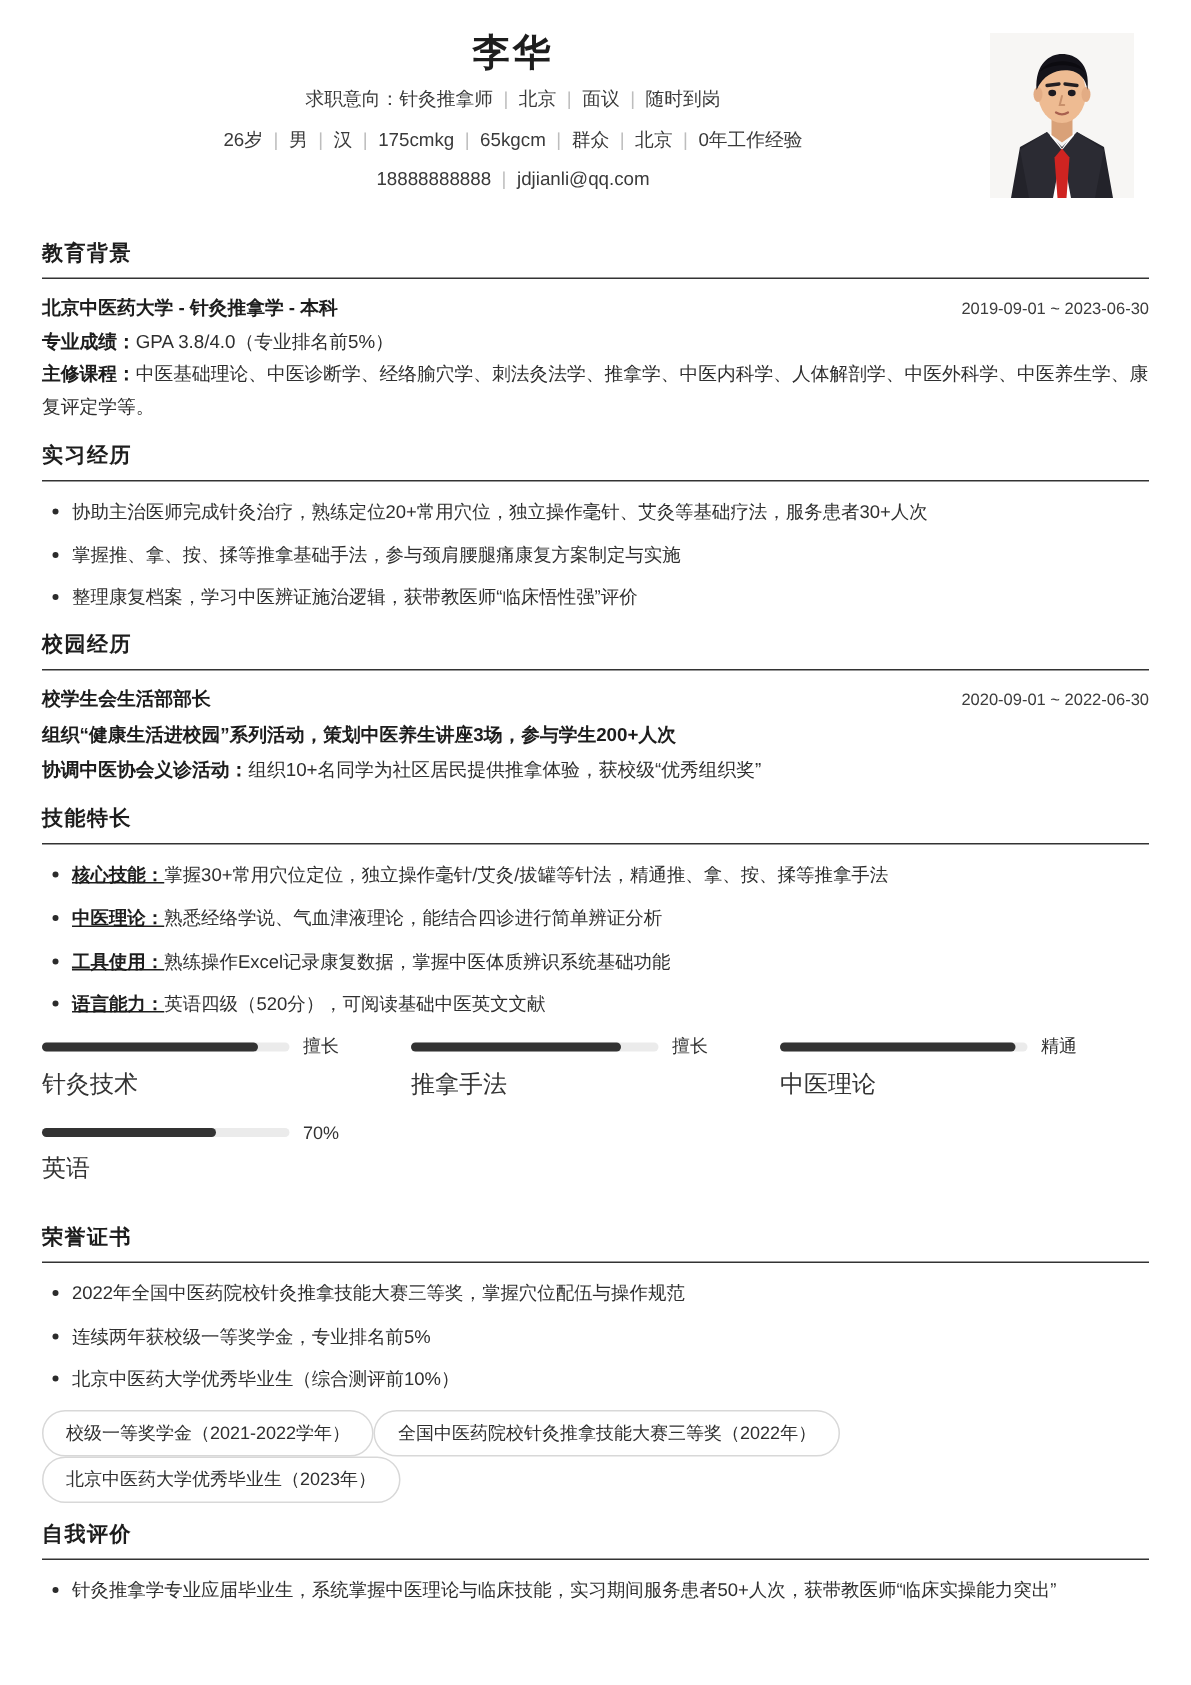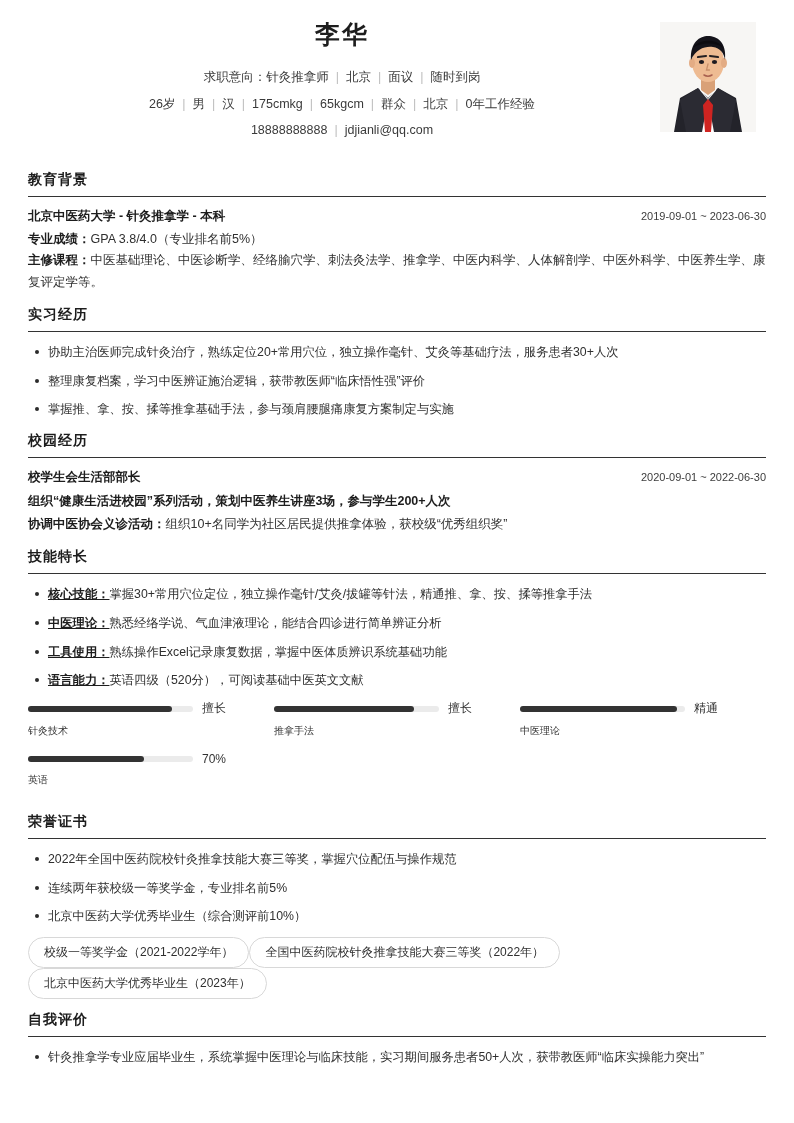--- a/index.html
+++ b/index.html
@@ -26,21 +26,21 @@
     padding: 18px 0 10px 0;
     min-height: 140px;
   }
   .name {
     text-align: center;
     font-size: 25px;
     font-weight: bold;
     letter-spacing: 2px;
     color: #1d1d1d;
     padding-right: 110px;
-    margin-bottom: 18px;
+    margin-bottom: 7px;
   }
   .meta-line {
     text-align: center;
     font-size: 12.5px;
     color: #3a3a3a;
     padding-right: 110px;
     margin-bottom: 9px;
     line-height: 1.4;
     white-space: nowrap;
   }
@@ -159,21 +159,21 @@
     height: 100%;
     background: #333333;
     border-radius: 3px;
   }
   .bar-val {
     font-size: 12px;
     color: #333;
     white-space: nowrap;
   }
   .bar-label {
-    font-size: 10px;
+    font-size: 16px;
     color: #333;
     margin-top: 7px;
   }
 
   
   .tags {
     display: flex;
     flex-wrap: wrap;
     margin-top: 10px;
     align-items: flex-end;
@@ -251,22 +251,22 @@
       <b>主修课程：</b><span>中医基础理论、中医诊断学、经络腧穴学、刺法灸法学、推拿学、中医内科学、人体解剖学、中医外科学、中医养生学、康复评定学等。</span>
     </div>
   </div>
 
   <div class="section">
     <div class="sec-title">实习经历</div>
     <div class="sec-rule"></div>
 
     <ul class="bullets" id="internship-bullets">
         <li>协助主治医师完成针灸治疗，熟练定位20+常用穴位，独立操作毫针、艾灸等基础疗法，服务患者30+人次</li>
+        <li>掌握推、拿、按、揉等推拿基础手法，参与颈肩腰腿痛康复方案制定与实施</li>
         <li>整理康复档案，学习中医辨证施治逻辑，获带教医师“临床悟性强”评价</li>
-        <li>掌握推、拿、按、揉等推拿基础手法，参与颈肩腰腿痛康复方案制定与实施</li>
       </ul>
   </div>
 
   <div class="section">
     <div class="sec-title">校园经历</div>
     <div class="sec-rule"></div>
 
     <div class="row-head">
       <div class="row-title">校学生会生活部部长</div>
       <div class="row-date">2020-09-01 ~ 2022-06-30</div>

